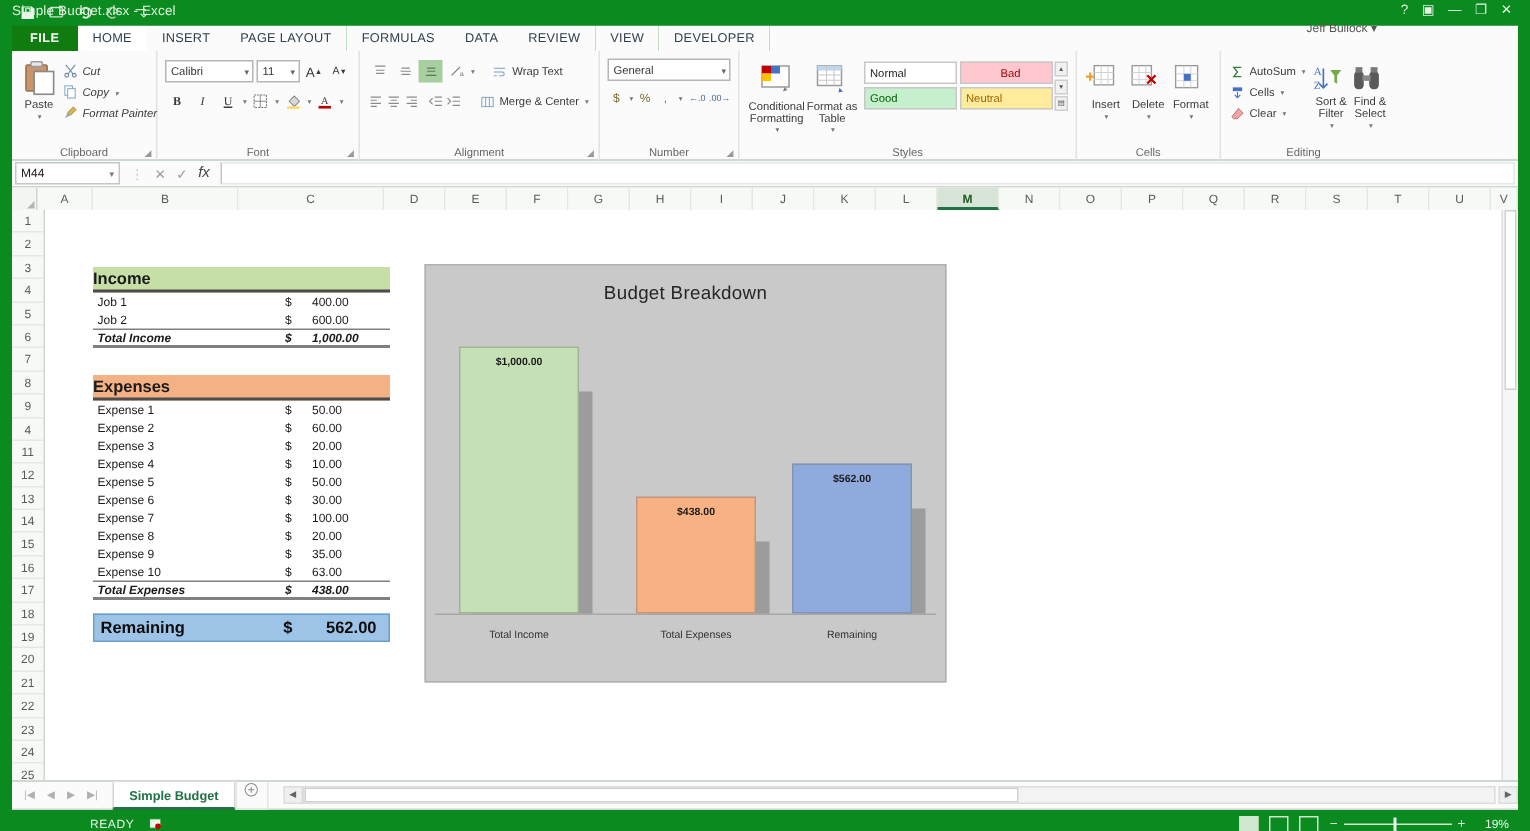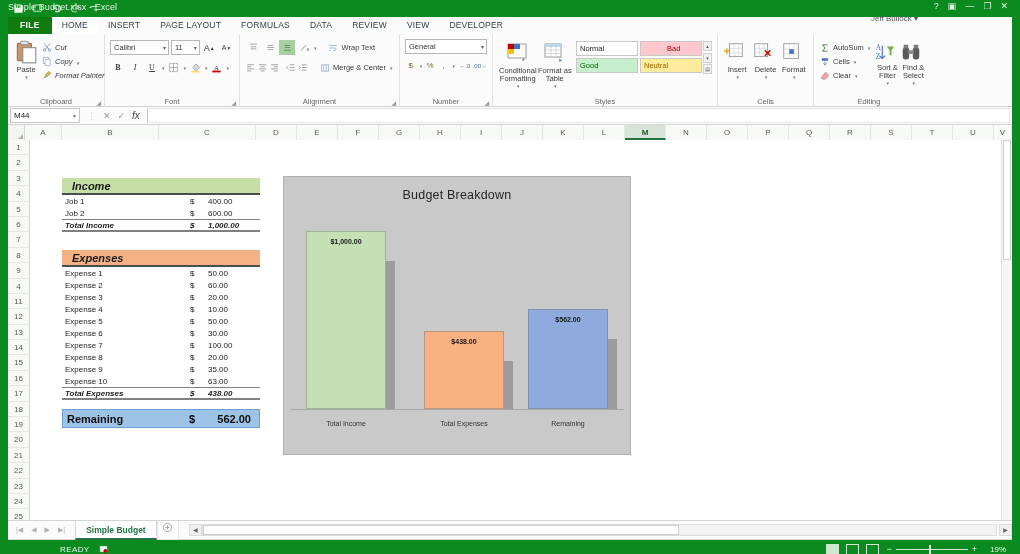--- a/index.html
+++ b/index.html
@@ -213,21 +213,21 @@
   }
   .cells {
     flex: 1; position: relative; background: #fff;
   }
 
   
   .budget { position: absolute; left: 32px; top: 38px; width: 198px; font-size: 8px; }
   .sect-head {
     height: 17px; display: flex; align-items: center;
     font-size: 11px; font-weight: bold; color: #1a1a1a;
-    padding-left: 10px; border-bottom: 2px solid #4d4d4d; font-style: italic;
+    padding-left: 0; border-bottom: 2px solid #4d4d4d;
   }
   .sect-income { background: #c6dfa6; }
   .sect-exp { background: #f4b183; }
   .li {
     height: 12px; display: flex; align-items: center;
     font-size: 8px; color: #1a1a1a;
   }
   .li .nm { flex: 1; padding-left: 3px; }
   .li .cur { width: 18px; text-align: left; }
   .li .amt { width: 52px; text-align: left; padding-right: 6px; }

